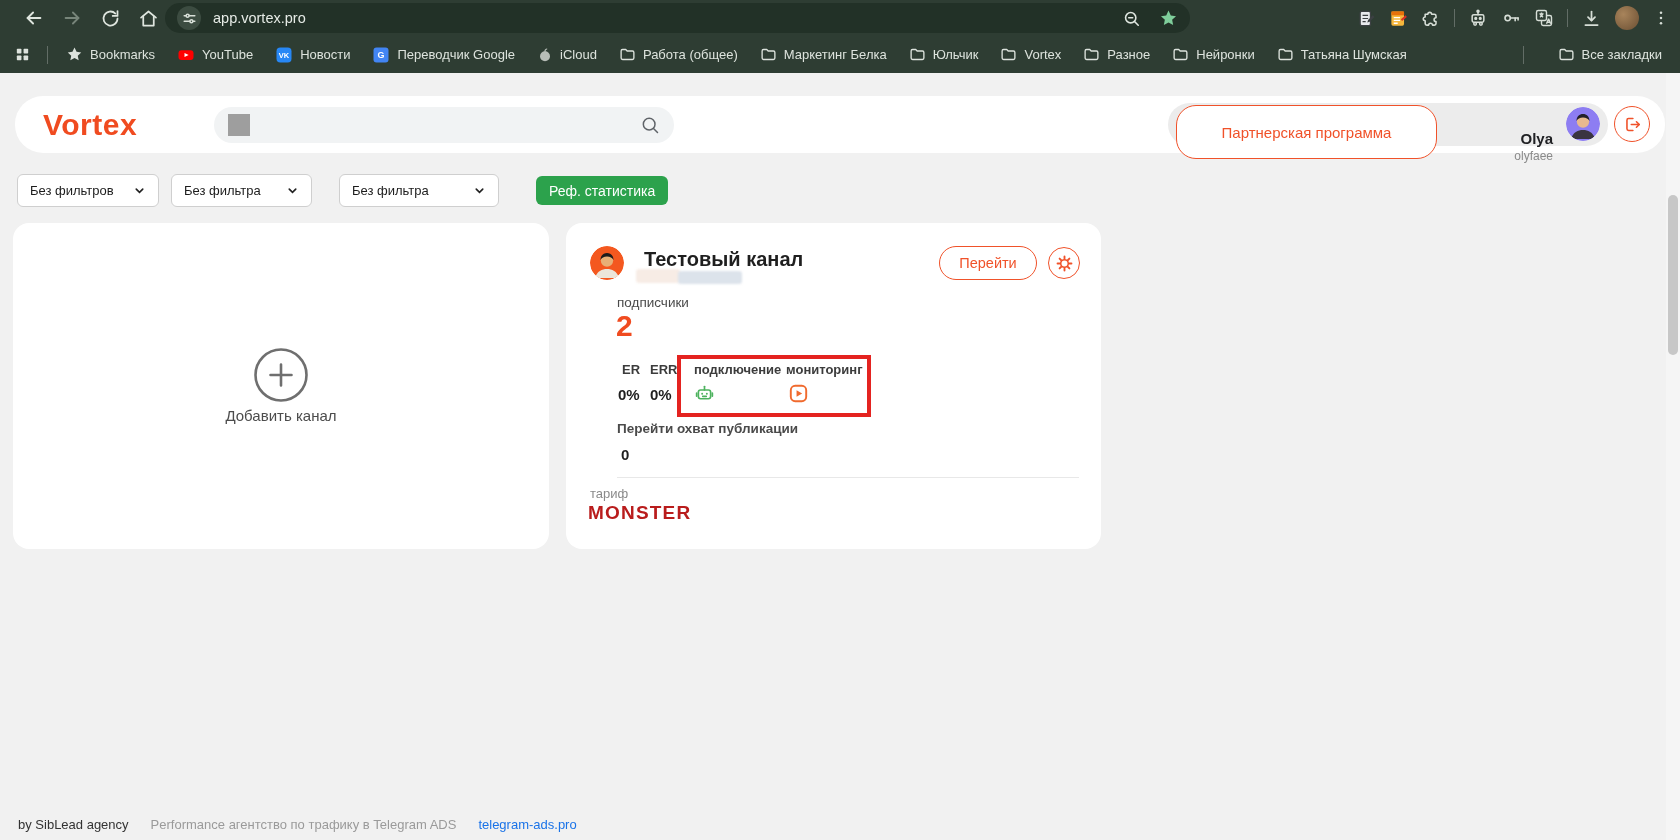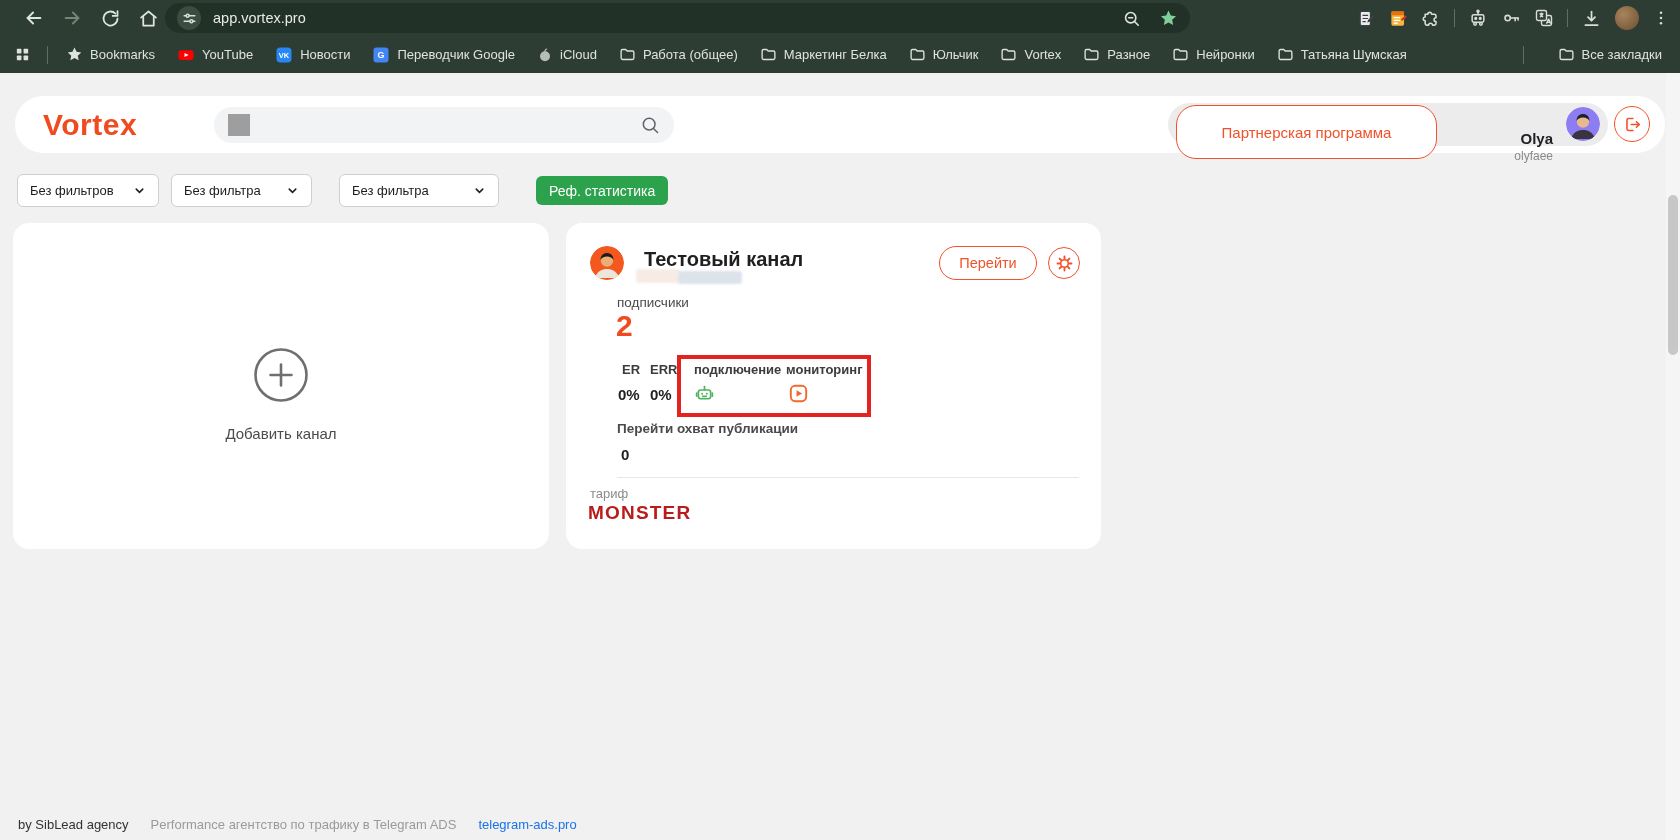--- a/index.html
+++ b/index.html
@@ -52,21 +52,21 @@
 
   .sel { position:absolute; top:101px; height:33px; background:#fff; border:1px solid #cfcfcf; border-radius:6px;
          display:flex; align-items:center; padding:0 12px; font-size:13px; color:#1c1c1c; cursor:pointer; }
   .sel .chev { margin-left:auto; color:#222; }
   .greenbtn { position:absolute; left:536px; top:103px; height:29px; padding:0 13px; background:#2ca24c; border-radius:6px;
               color:#fff; font-size:14px; display:flex; align-items:center; cursor:pointer; border:none; }
 
   .card { position:absolute; top:150px; background:#fff; border-radius:16px; }
   .addcard { left:13px; width:536px; height:326px; cursor:pointer; }
   .addinner { position:absolute; left:0; top:124px; width:100%; text-align:center; }
-  .addlabel { margin-top:18px; font-size:15px; color:#4c4c4c; }
+  .addlabel { font-size:15px; color:#4c4c4c; }
 
   .chcard { left:566px; width:535px; height:326px; }
   .chavatar { position:absolute; left:24px; top:23px; width:34px; height:34px; border-radius:50%; overflow:hidden; }
   .chtitle { position:absolute; left:78px; top:25px; font-size:20px; font-weight:700; color:#1f1f1f; }
   .blur1 { position:absolute; left:70px; top:46px; width:44px; height:14px; background:#f7ece5; border-radius:3px; filter:blur(1px); }
   .blur2 { position:absolute; left:112px; top:48px; width:64px; height:13px; background:#dce3eb; border-radius:3px; filter:blur(1px); }
   .gobtn { position:absolute; left:373px; top:23px; width:98px; height:34px; border-radius:17px; border:1.5px solid #f0522a;
            background:#fff; color:#f0522a; font-size:14.5px; display:flex; align-items:center; justify-content:center; cursor:pointer; }
   .gearbtn { position:absolute; left:482px; top:24px; width:32px; height:32px; border-radius:50%; border:1.5px solid #f0522a;
              background:#fff; color:#f0522a; display:flex; align-items:center; justify-content:center; cursor:pointer; }

